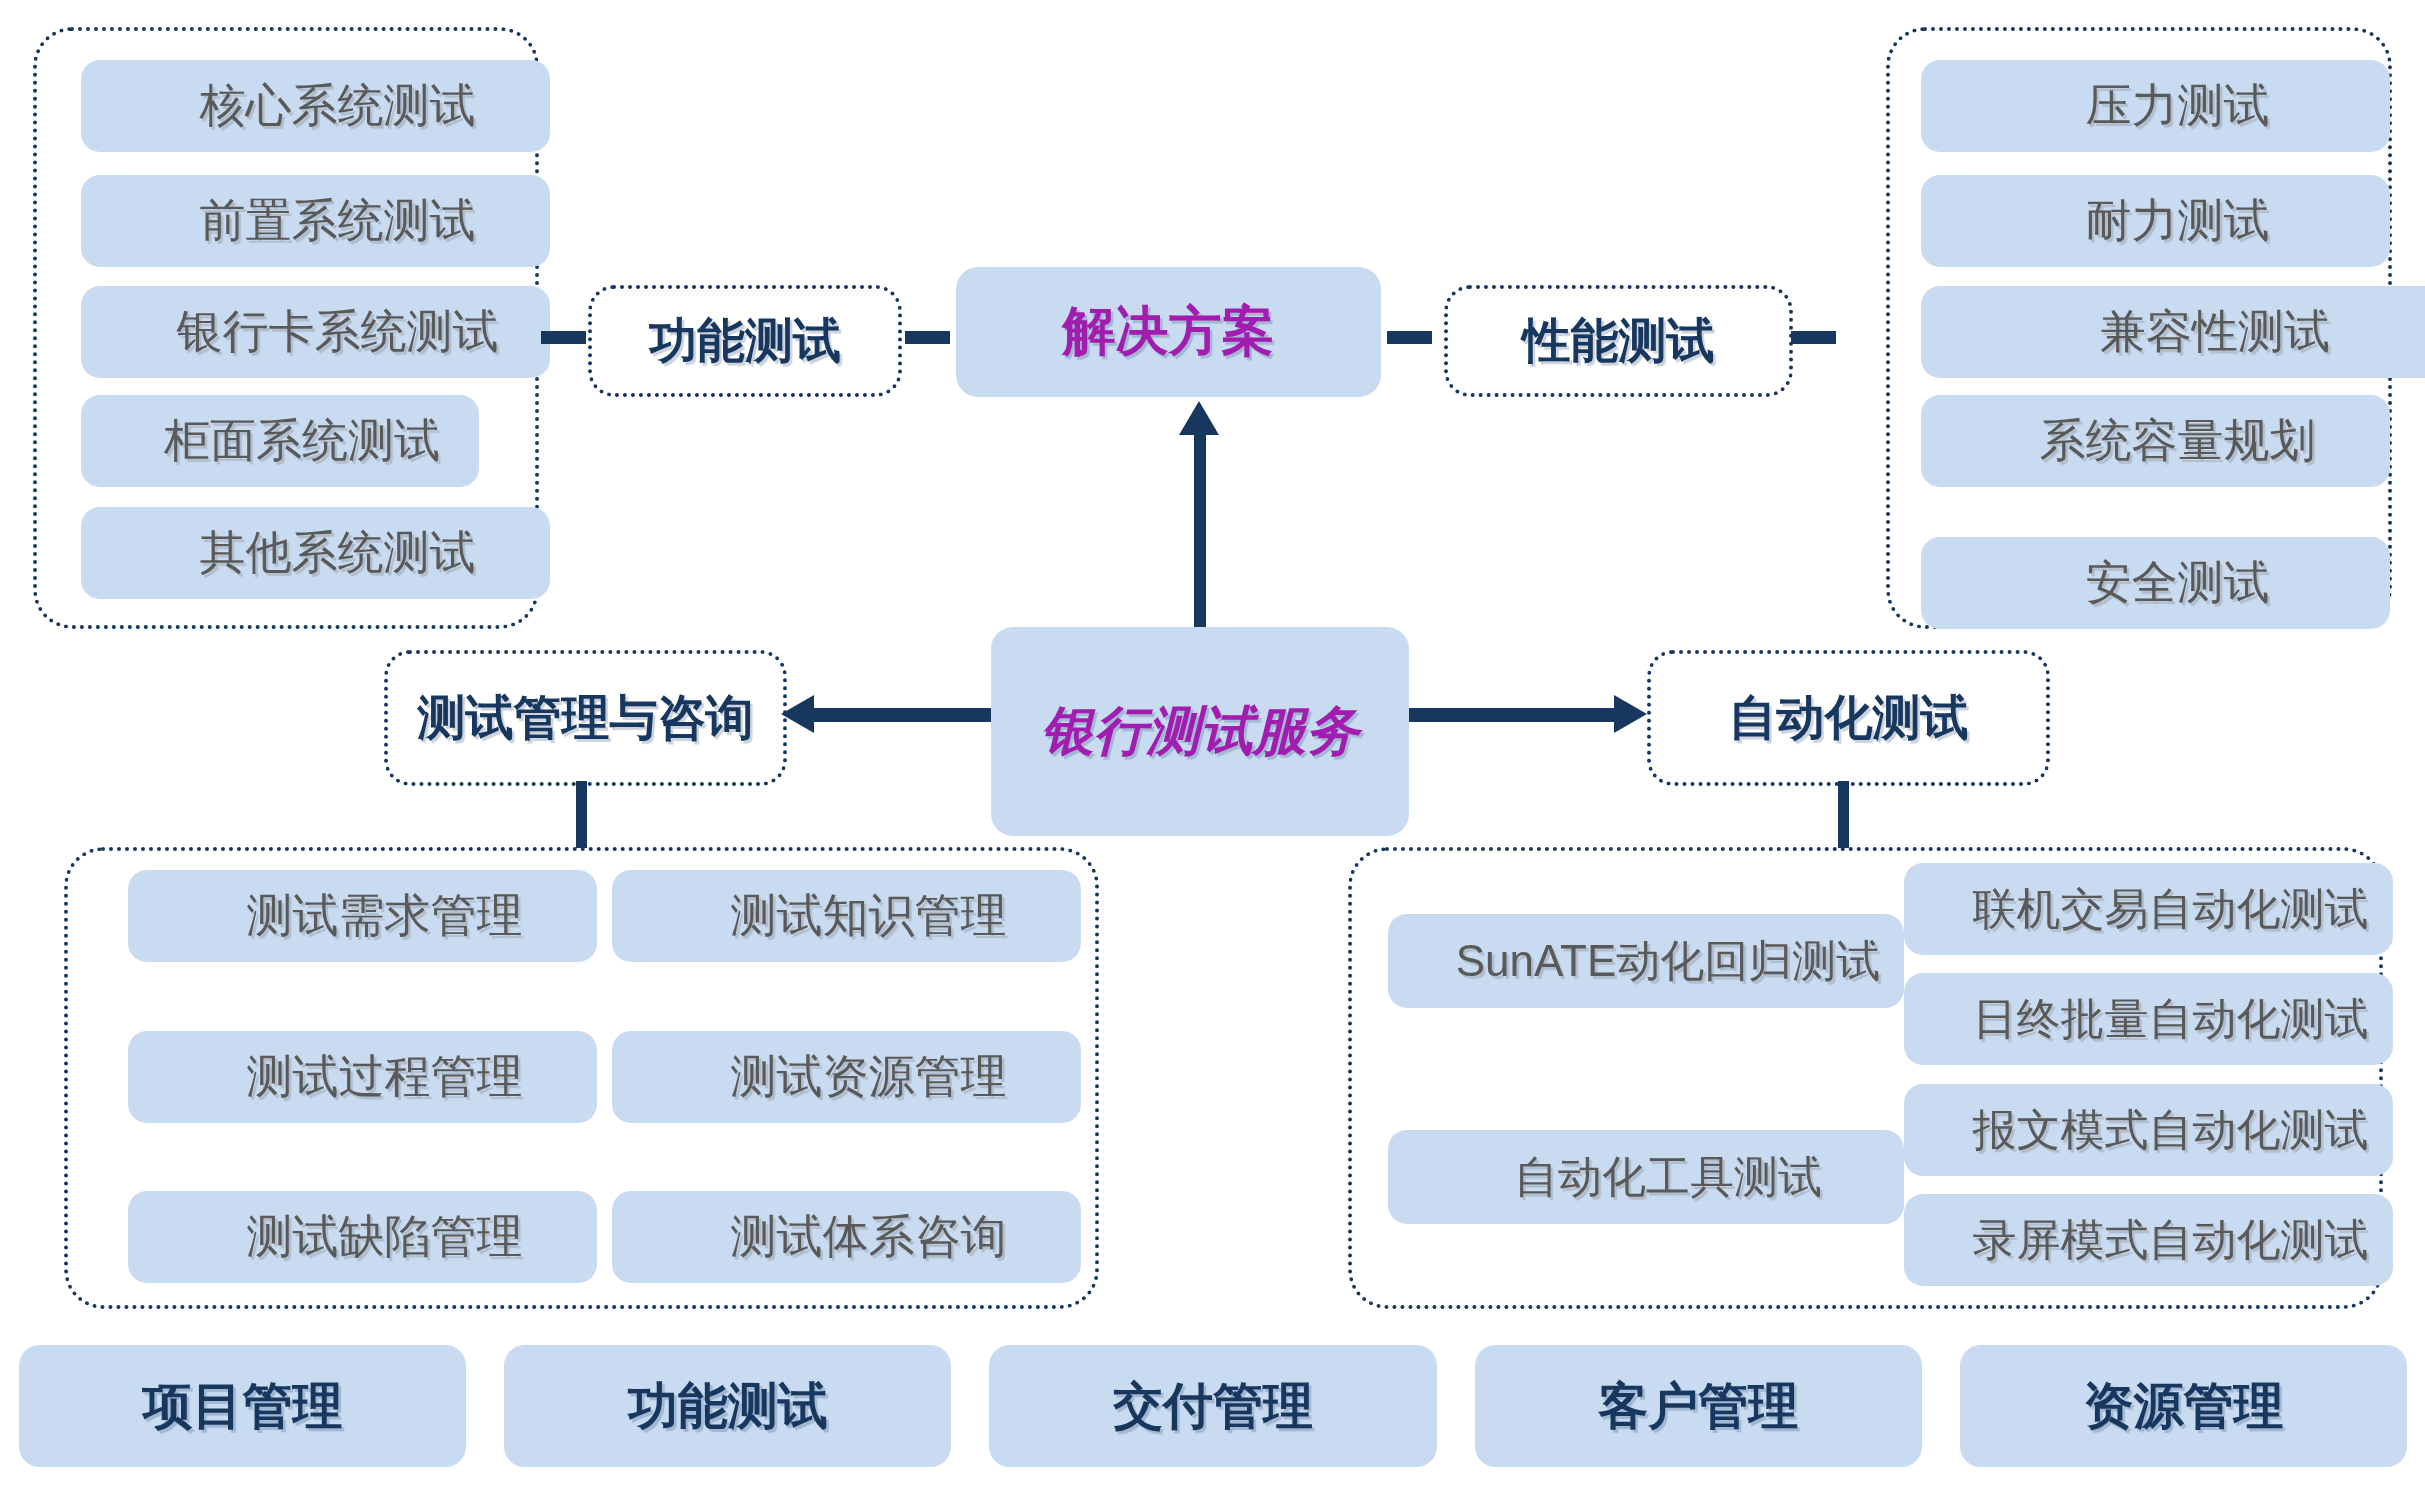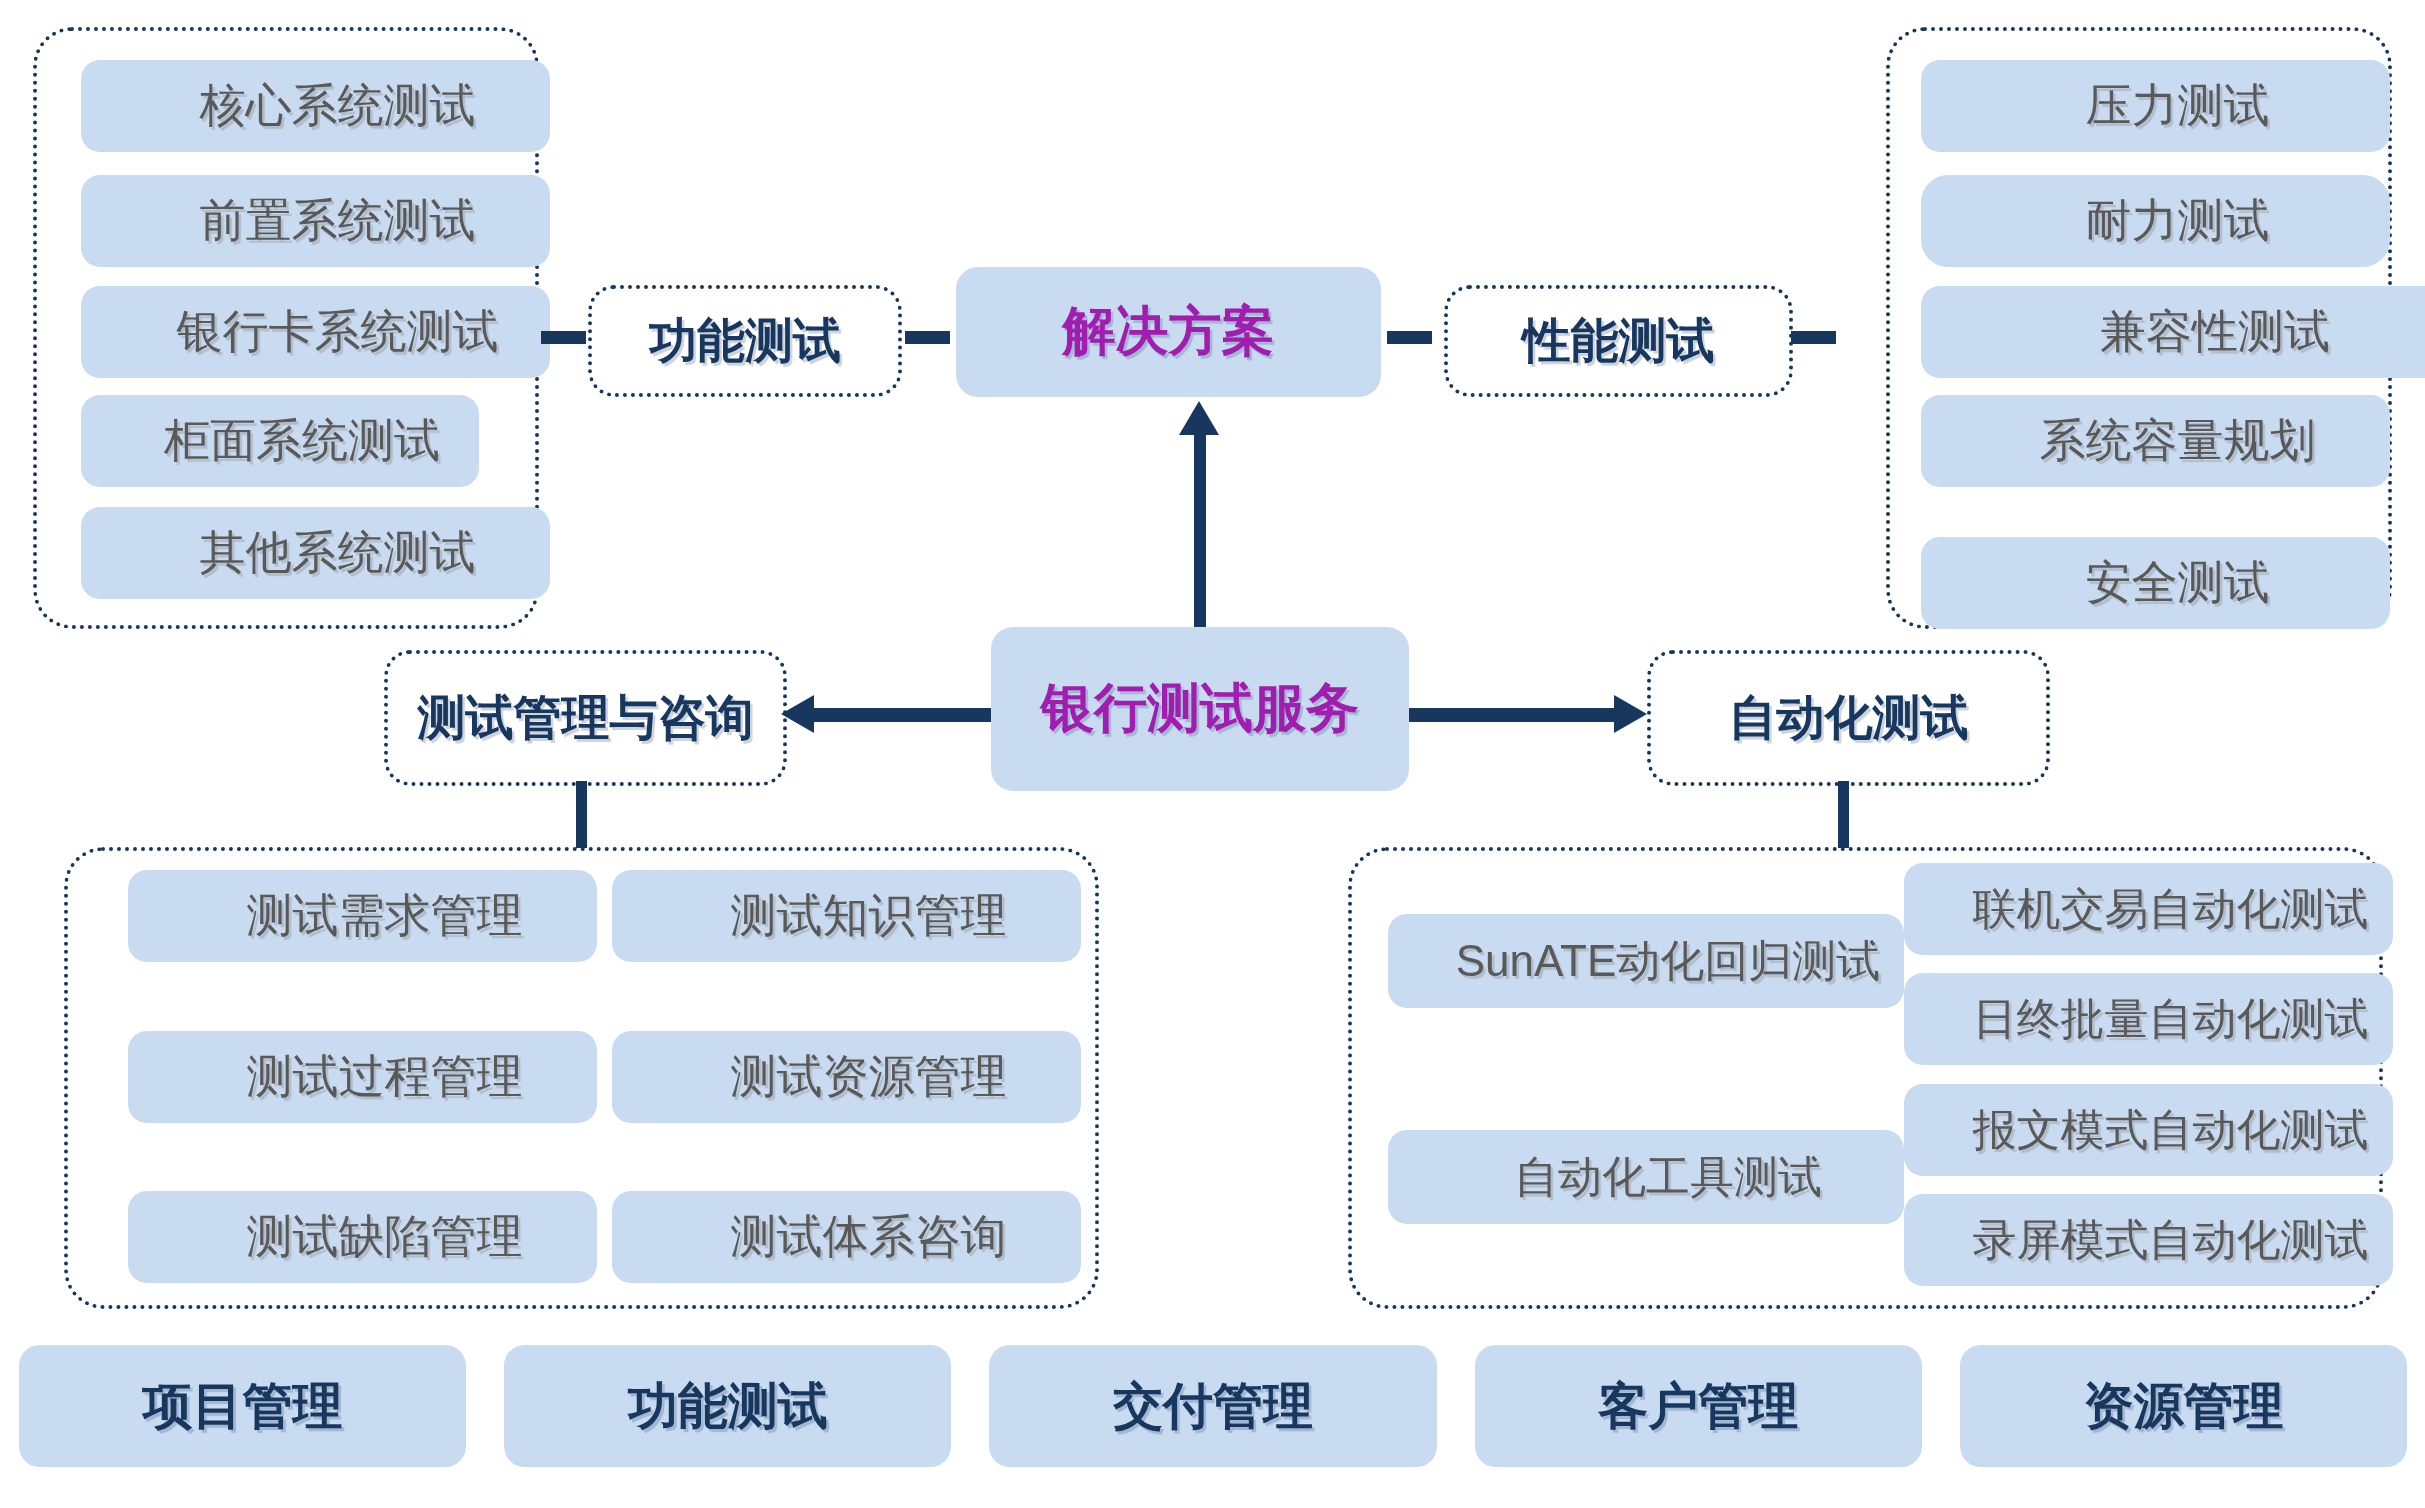--- a/index.html
+++ b/index.html
@@ -71,21 +71,21 @@
       <span>柜面系统测试</span>
     </div>
   <div class="chip" style="left:81px;top:507px;width:425px;height:92px;">
       <span>其他系统测试</span>
     </div>
 
   <div class="panel" style="left:1886px;top:27px;width:498px;height:594px;"></div>
   <div class="chip" style="left:1921px;top:60px;width:425px;height:92px;">
       <span>压力测试</span>
     </div>
-  <div class="chip" style="left:1921px;top:175px;width:425px;height:92px;border-radius:27px;">
+  <div class="chip" style="left:1921px;top:175px;width:425px;height:92px;">
       <span>耐力测试</span>
     </div>
   <div class="chip" style="left:1921px;top:286px;width:500px;height:92px;">
       <span>兼容性测试</span>
     </div>
   <div class="chip" style="left:1921px;top:395px;width:425px;height:92px;">
       <span>系统容量规划</span>
     </div>
   <div class="chip" style="left:1921px;top:537px;width:425px;height:92px;">
       <span>安全测试</span>
@@ -102,21 +102,21 @@
     </div>
 
   <div class="dash" style="left:541px;top:331px;width:45px;height:13px;"></div>
   <div class="dash" style="left:905px;top:331px;width:45px;height:13px;"></div>
   <div class="dash" style="left:1387px;top:331px;width:45px;height:13px;"></div>
   <div class="dash" style="left:1791px;top:331px;width:45px;height:13px;"></div>
 
   <div class="dotted-node" style="left:384px;top:650px;width:395px;height:128px;">
       <span>测试管理与咨询</span>
     </div>
-  <div class="solid-node" style="left:991px;top:627px;width:418px;height:164px;">
+  <div class="solid-node" style="left:991px;top:627px;width:418px;height:209px;font-style:italic;">
       <span>银行测试服务</span>
     </div>
   <div class="dotted-node" style="left:1647px;top:650px;width:395px;height:128px;">
       <span>自动化测试</span>
     </div>
 
   <div class="tri tri-up" style="left:1179px;top:401px;"></div>
   <div class="shaft" style="left:1194px;top:432px;width:12px;height:195px;"></div>
 
   <div class="tri tri-left" style="left:781px;top:695px;"></div>

